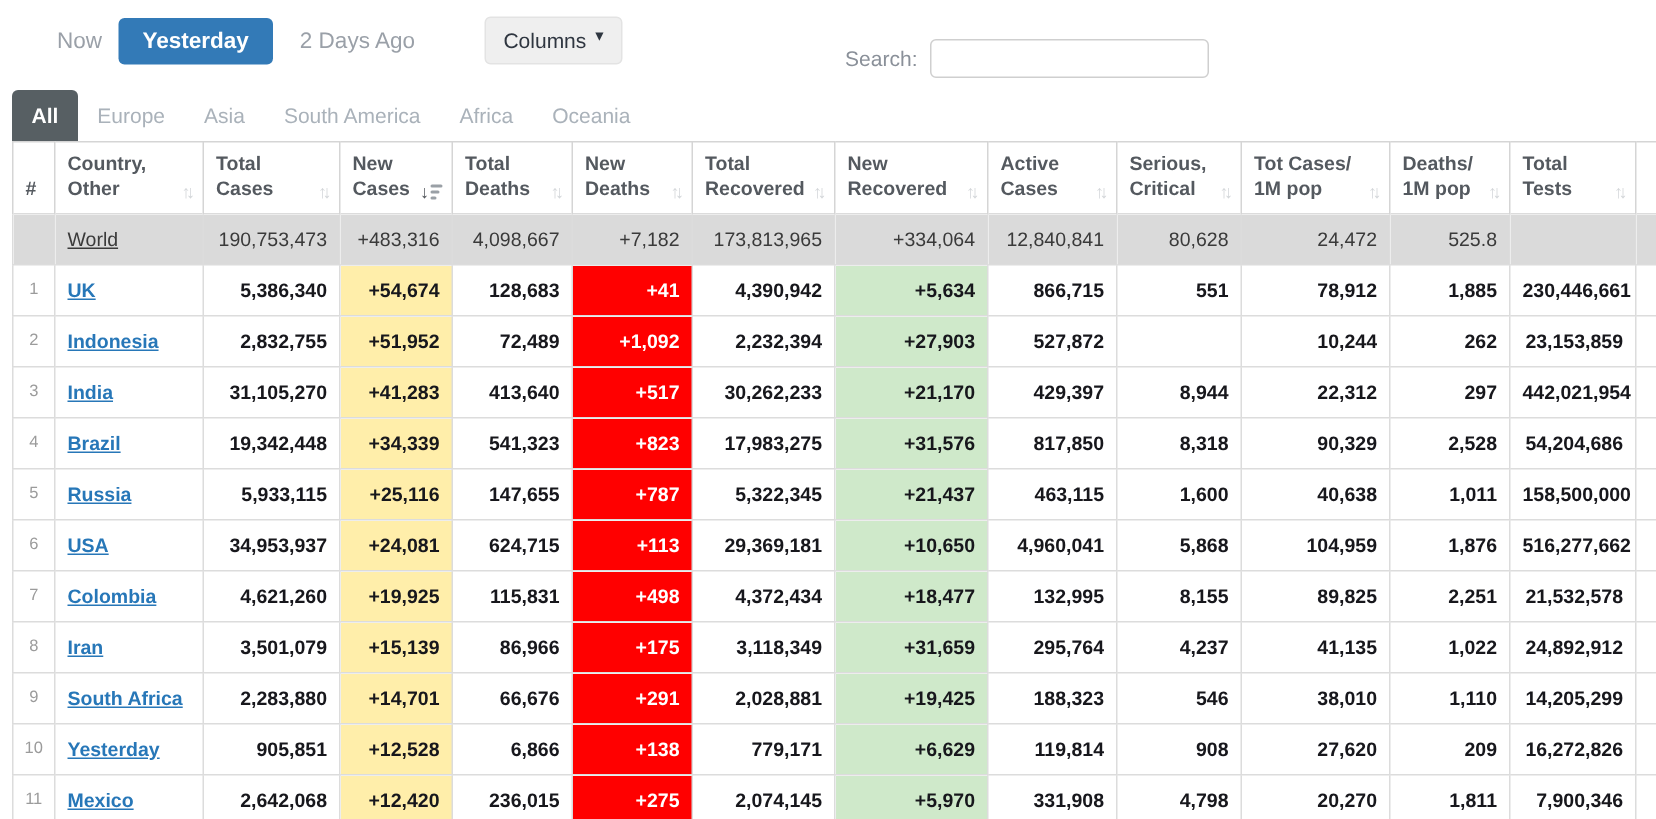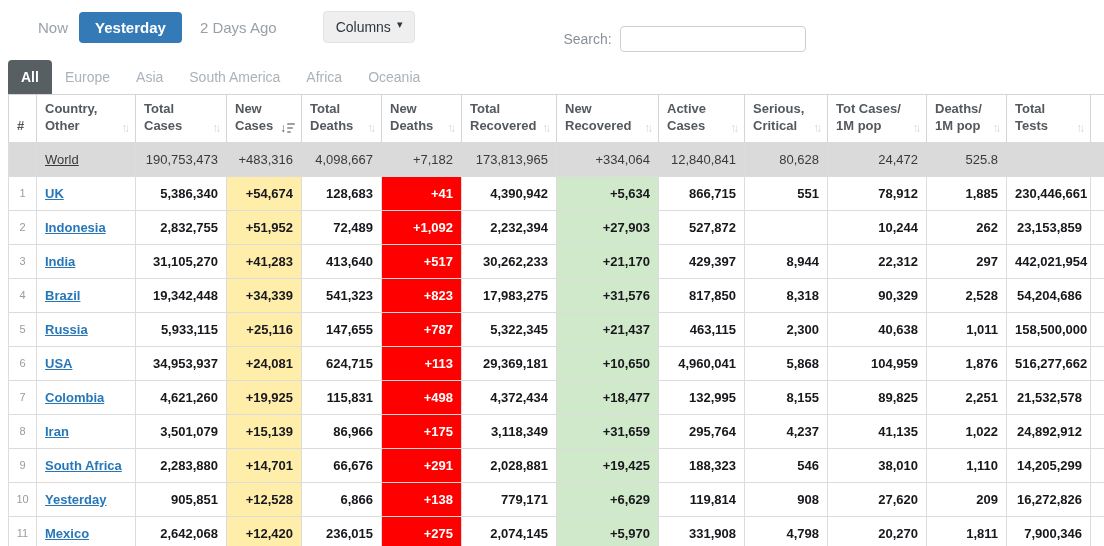--- a/index.html
+++ b/index.html
@@ -287,21 +287,21 @@
         <tr>
           <td class="rank">5</td>
           <td class="country"><a>Russia</a></td>
           <td class="num">5,933,115</td>
           <td class="num cell-yellow">+25,116</td>
           <td class="num">147,655</td>
           <td class="num cell-red">+787</td>
           <td class="num">5,322,345</td>
           <td class="num cell-green">+21,437</td>
           <td class="num">463,115</td>
-          <td class="num">2,300</td>
+          <td class="num">1,600</td>
           <td class="num">40,638</td>
           <td class="num">1,011</td>
           <td class="num">158,500,000</td>
           <td class="sliver"></td>
         </tr>
         <tr>
           <td class="rank">6</td>
           <td class="country"><a>USA</a></td>
           <td class="num">34,953,937</td>
           <td class="num cell-yellow">+24,081</td>

